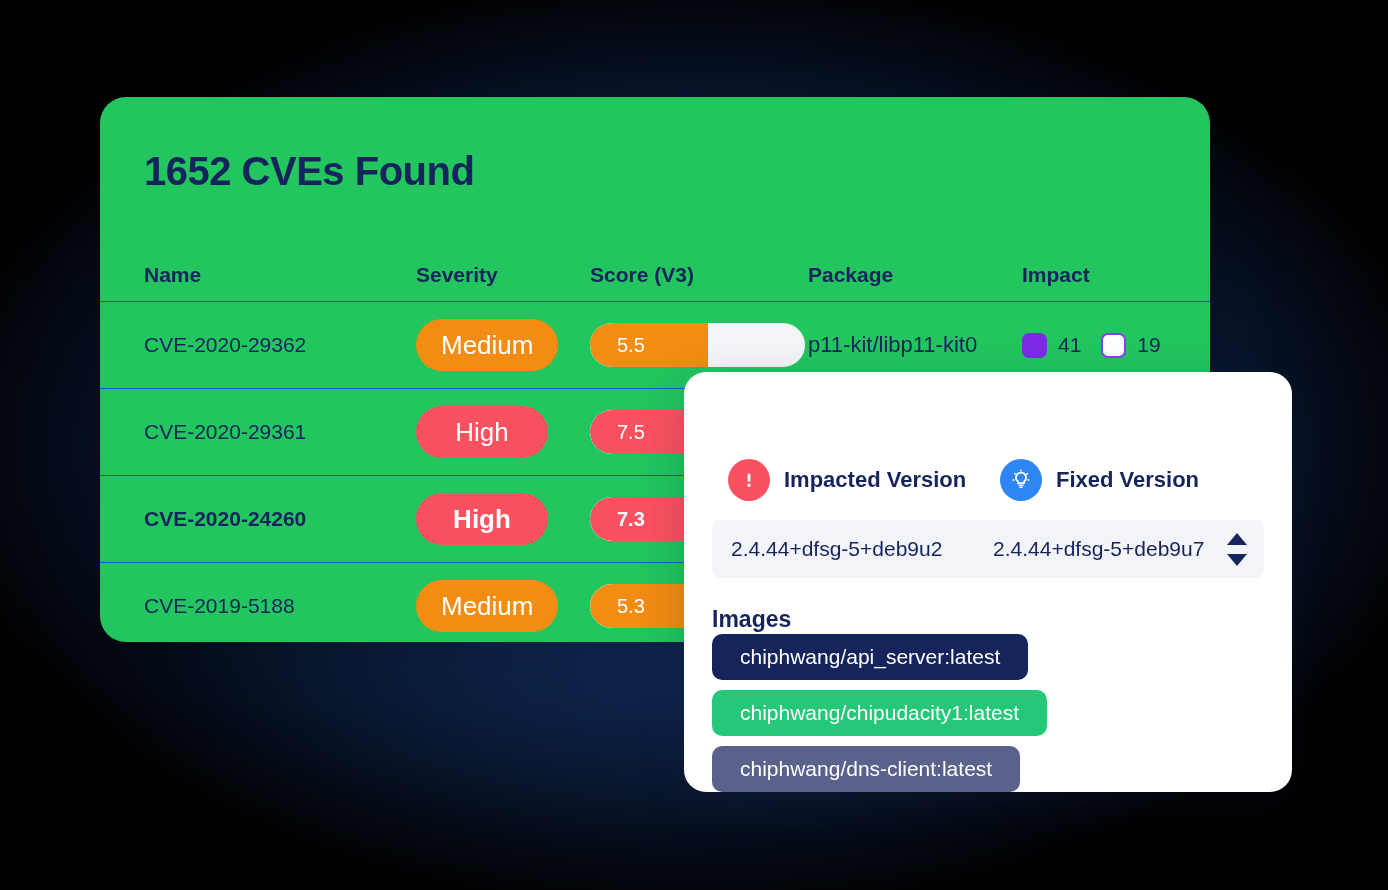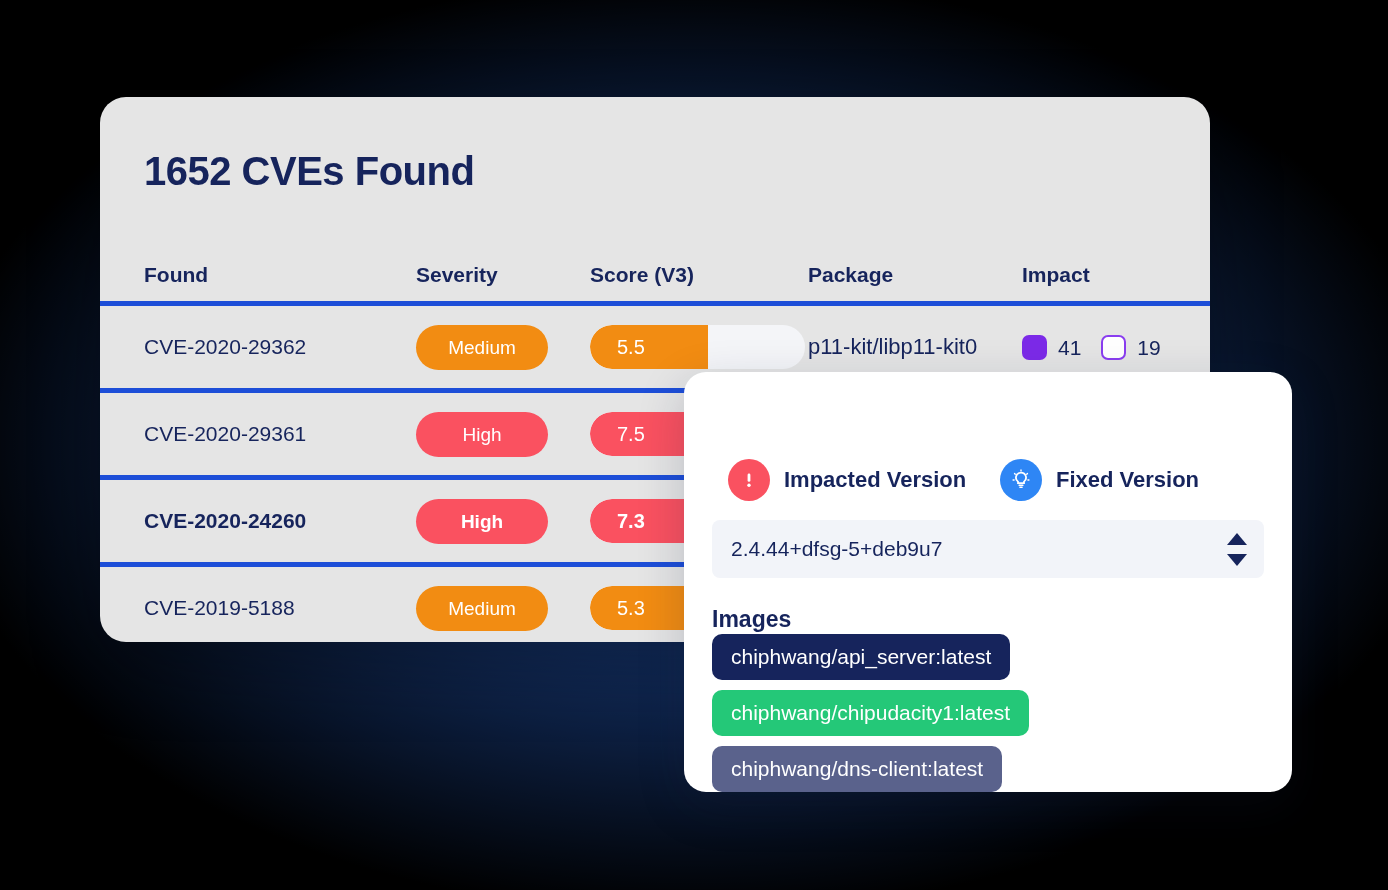--- a/index.html
+++ b/index.html
@@ -20,21 +20,21 @@
     position:absolute; inset:0;
     background:
       radial-gradient(ellipse 62% 60% at 50% 50%, rgba(0,0,0,0) 38%, rgba(0,0,0,0.55) 66%, #000 88%);
   }
 
   
   #cve-card {
     position:absolute;
     left:100px; top:97px;
     width:1110px; height:545px;
-    background:#e5e5e5;
+    background:#22c55e;
     border-radius:26px;
     box-shadow:0 26px 70px rgba(0,0,0,0.30);
     overflow:hidden;
   }
 
   #card-title {
     position:absolute;
     left:44px; top:52px;
     font-size:40px;
     font-weight:700;
@@ -61,36 +61,36 @@
   .col-severity { width:174px; flex:0 0 174px; }
   .col-score    { width:218px; flex:0 0 218px; }
   .col-package  { width:214px; flex:0 0 214px; }
   .col-impact   { width:180px; flex:0 0 180px; }
 
   .trow {
     display:flex;
     align-items:center;
     height:87px;
     padding-left:44px;
-    border-top:5px solid #1d4ed8;
+    border-top:1px solid #1d4ed8;
     position:relative;
   }
   .trow:first-of-type { border-top:none; }
 
   .cell-name {
     font-size:21px;
     color:#16245c;
   }
   .trow.selected .cell-name { font-weight:700; }
 
   .pill {
     display:inline-block;
     border-radius:999px;
     color:#fff;
-    font-size:19px;
+    font-size:26px;
     line-height:1;
     padding:13px 25px;
     text-align:center;
     min-width:132px;
   }
   .pill.medium { background:#f28c12; }
   .pill.high   { background:#fa5160; }
 
   
   .score-track {
@@ -114,21 +114,21 @@
     font-size:20px;
     padding-left:27px;
   }
   .trow.selected .score-val { font-weight:700; }
 
   .cell-package {
     font-size:22px;
     color:#16245c;
   }
 
-  .cell-impact { display:flex; align-items:flex-end; gap:11px; }
+  .cell-impact { display:flex; align-items:center; gap:11px; }
   .chip-box {
     width:25px; height:25px;
     border-radius:7px;
   }
   .chip-box.filled  { background:#7c2ae8; }
   .chip-box.outline { background:#fff; border:2.4px solid #8a3df0; }
   .chip-num {
     font-size:21px;
     color:#16245c;
     margin-right:9px;
@@ -217,41 +217,41 @@
   #image-list {
     position:absolute;
     left:28px; top:262px;
     width:520px;
   }
   .img-tag {
     display:inline-block;
     border-radius:10px;
     color:#fff;
     font-size:21px;
-    padding:11px 19px;
+    padding:11px 28px;
     margin-bottom:10px;
   }
   .img-tag.navy  { background:#16245c; }
   .img-tag.green { background:#24c878; }
   .img-tag.slate { background:#5a628c; }
 </style>
 </head>
 <body>
 
 <div id="backdrop"></div>
 <div id="vignette"></div>
 
 <div id="cve-card">
 
   <div id="card-title">1652 CVEs Found</div>
 
   <div class="table">
 
     <div class="thead">
-      <div class="th col-name">Found</div>
+      <div class="th col-name">Name</div>
       <div class="th col-severity">Severity</div>
       <div class="th col-score">Score (V3)</div>
       <div class="th col-package">Package</div>
       <div class="th col-impact">Impact</div>
     </div>
 
     <div class="trow">
       <div class="col-name cell-name">CVE-2020-29362</div>
       <div class="col-severity">
         <span class="pill medium">Medium</span>
@@ -347,20 +347,21 @@
           <rect x="18.2" y="11.3" width="2.4" height="1.4" rx="0.7" fill="#ffffff"></rect>
           <rect x="5.2" y="4.6" width="1.4" height="2.4" rx="0.7" fill="#ffffff" transform="rotate(-45 5.9 5.8)"></rect>
           <rect x="17.4" y="4.6" width="1.4" height="2.4" rx="0.7" fill="#ffffff" transform="rotate(45 18.1 5.8)"></rect>
         </svg>
       </span>
       <span class="ver-label">Fixed Version</span>
     </div>
   </div>
 
   <div id="ver-values">
+    <span class="v impacted">2.4.44+dfsg-5+deb9u2</span>
     <span class="v fixed">2.4.44+dfsg-5+deb9u7</span>
     <span class="stepper">
       <span class="arrow-up"></span>
       <span class="arrow-down"></span>
     </span>
   </div>
 
   <div id="images-title">Images</div>
 
   <div id="image-list">

